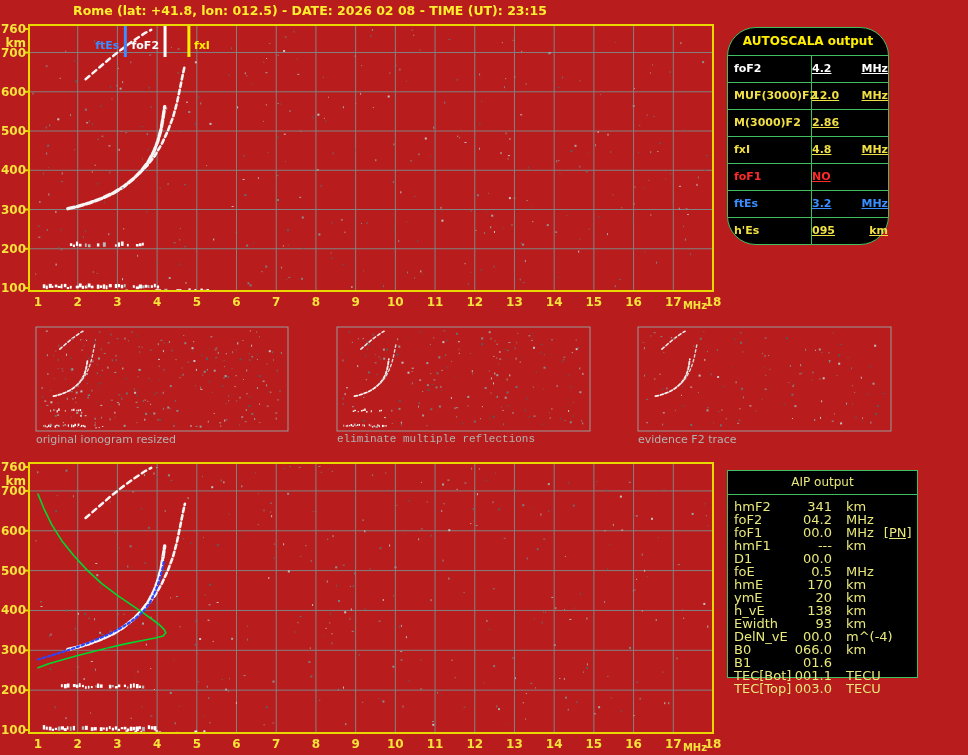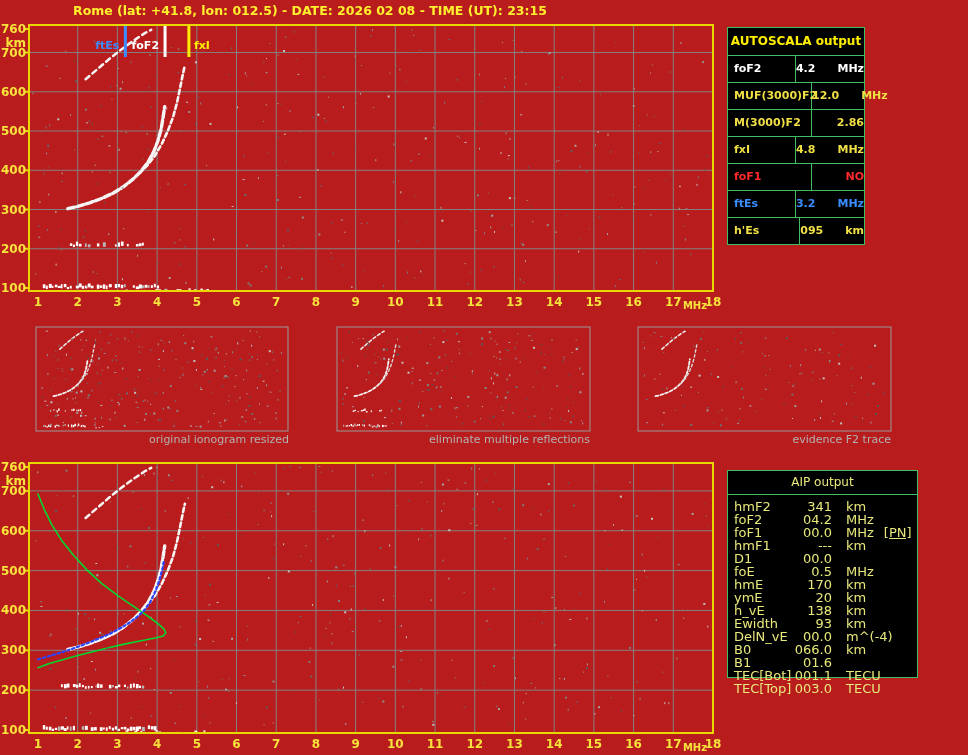--- a/index.html
+++ b/index.html
@@ -2,30 +2,30 @@
 <html><head>
 <meta charset="utf-8">
 <style>
   html,body{margin:0;padding:0;background:#000;}
   .screen{position:relative;width:968px;height:755px;background:#b91c1c;overflow:hidden;
           font-family:"DejaVu Sans",sans-serif;}
   #scene{position:absolute;left:0;top:0;}
   #scene text{font-family:"DejaVu Sans",sans-serif;font-weight:bold;}
   .title{position:absolute;left:60px;top:3px;width:500px;text-align:center;
          color:#ffef2e;font-size:12.5px;font-weight:bold;white-space:nowrap;}
-  .caption{position:absolute;top:433px;width:253px;text-align:right;
+  .caption{position:absolute;top:433px;width:253px;text-align:left;
            color:#b2b2b2;font-size:11px;}
   .panel{position:absolute;border:1px solid #3fbf5f;background:#000;box-sizing:border-box;}
-  .autoscala{left:727px;top:27px;width:138px;}
+  .autoscala{left:727px;top:27px;width:162px;border-radius:29px;}
   .as-header{height:27px;line-height:27px;text-align:center;color:#ffee00;
              font-weight:bold;font-size:12px;}
   .as-row{display:flex;height:26px;line-height:26px;border-top:1px solid #3fbf5f;
           font-weight:bold;font-size:11px;}
   .as-label{width:84px;padding-left:6px;border-right:1px solid #3fbf5f;box-sizing:border-box;}
-  .as-value{flex:1;display:flex;justify-content:flex-end;gap:22px;}
+  .as-value{flex:1;display:flex;justify-content:space-between;gap:22px;text-decoration:underline;}
   .aip{left:727px;top:470px;width:191px;height:208px;overflow:visible;}
   .aip-header{height:23px;line-height:23px;text-align:center;color:#e8e87c;
               font-size:12px;border-bottom:1px solid #3fbf5f;}
   #aip-rows{padding:5px 0 0 6px;color:#e8e87c;font-size:13px;}
   .aip-row{display:flex;height:13px;line-height:13px;white-space:nowrap;}
   .aip-row .l{width:58px;}
   .aip-row .v{width:40px;text-align:right;}
   .aip-row .u{margin-left:14px;}
   .aip-row .n{margin-left:10px;text-decoration:underline;}
 </style>
@@ -1606,21 +1606,21 @@
         <rect x="882.7" y="392.9" width="2" height="1" fill="#585858"></rect>
         <rect x="836.6" y="375.2" width="1" height="1" fill="#868686"></rect>
         <rect x="839.8" y="344.0" width="2" height="1" fill="#585858"></rect>
         <rect x="706.9" y="350.9" width="1" height="1" fill="#868686"></rect>
         <rect x="800.1" y="364.2" width="1" height="2" fill="#9c9c9c"></rect>
         <rect x="638" y="327" width="253" height="104" fill="none" stroke="#9a9a9a" stroke-width="1"></rect>
       </g>
     </svg>
 
   <div class="caption" style="left:36px;">original ionogram resized</div>
-  <div class="caption" style="left:337px;">eliminate multiple reflections</div>
+  <div class="caption" style="left:337px;font-family:Liberation Mono, monospace;">eliminate multiple reflections</div>
   <div class="caption" style="left:638px;">evidence F2 trace</div>
 
   <div class="panel autoscala">
     <div class="as-header">AUTOSCALA output</div>
     <div id="as-rows">
         <div class="as-row" style="color: rgb(255, 255, 255);">
           <div class="as-label">foF2</div>
           <div class="as-value">
             <span>4.2</span>
             <span>MHz</span>

